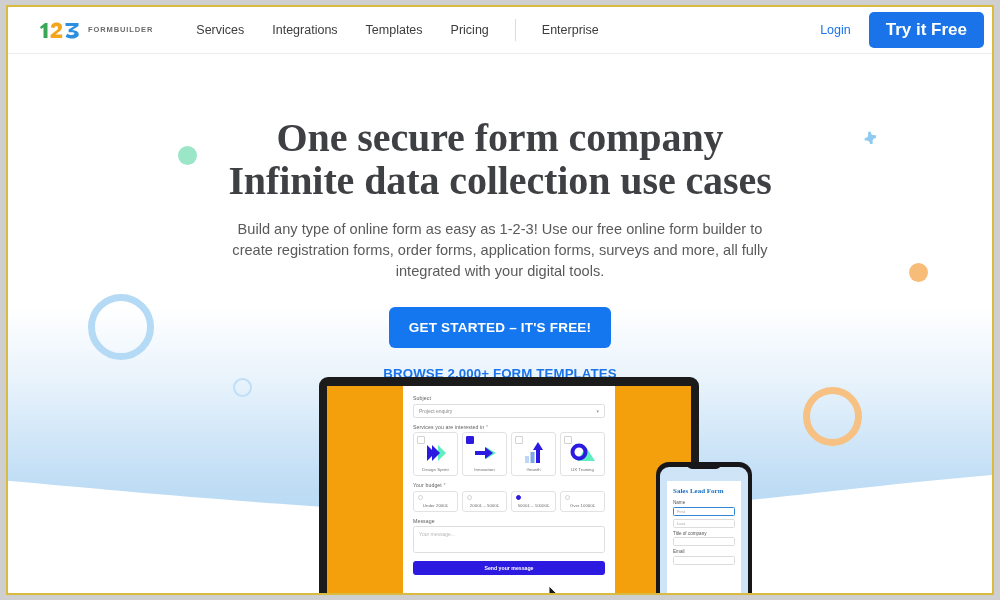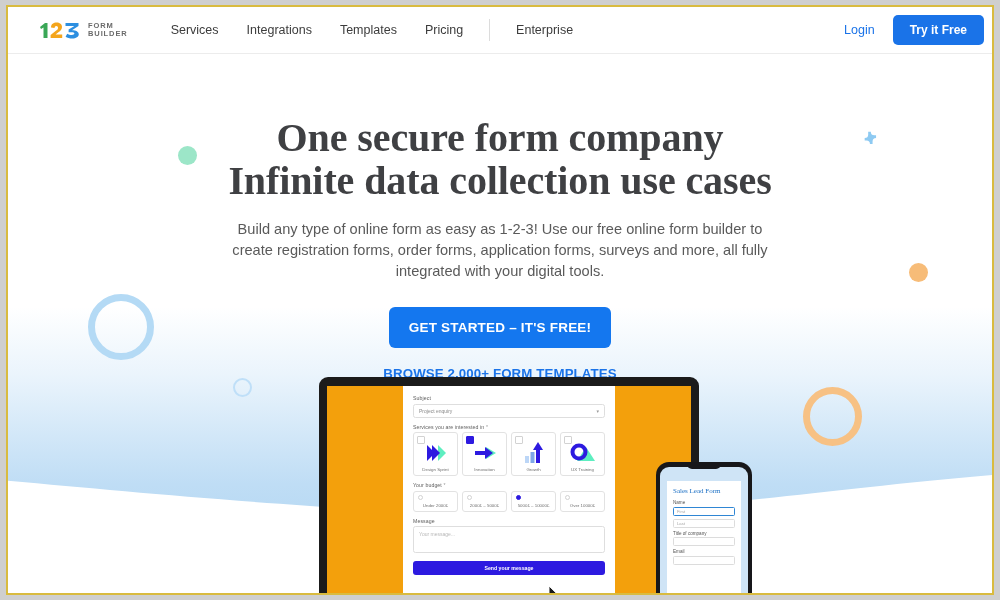--- a/index.html
+++ b/index.html
@@ -48,21 +48,21 @@
   .logo {
     display: flex;
     align-items: center;
     margin-left: 29px;
     gap: 5px;
     cursor: pointer;
   }
   .logo-mark { display:block; }
   .logo-words {
     display: flex;
-    flex-direction: column;
+    flex-direction: row;
     justify-content: center;
     line-height: 1.02;
   }
   .logo-words span {
     font-size: 7.5px;
     font-weight: bold;
     letter-spacing: 0.9px;
     color: #6a6a6a;
   }
   .nav {
@@ -92,21 +92,21 @@
     gap: 18px;
   }
   .login-link {
     font-size: 12.5px;
     color: #1a73e8;
     cursor: pointer;
   }
   .try-btn {
     background: #1a73e8;
     color: #ffffff;
-    font-size: 12px;
+    font-size: 17px;
     font-weight: bold;
     border: none;
     border-radius: 5px;
     padding: 8px 17px;
     cursor: pointer;
     font-family: "Liberation Sans", sans-serif;
   }
 
   
   .hero-bg {
@@ -366,21 +366,21 @@
   }
   .phone-form {
     position: absolute;
     left: 7px; right: 7px; top: 14px; bottom: 0;
     background: #ffffff;
     padding: 6px 6px 0 6px;
     box-sizing: border-box;
   }
   .phone-title {
     font-family: "Liberation Serif", serif;
-    font-weight: normal;
+    font-weight: bold;
     font-size: 7px;
     color: #1b6fc4;
     margin-bottom: 5px;
   }
   .p-label { font-size: 4.6px; color: #555; margin-bottom: 1.5px; }
   .p-input {
     border: 1px solid #dcdcdc;
     border-radius: 1.5px;
     height: 9px;
     font-size: 4.2px;

